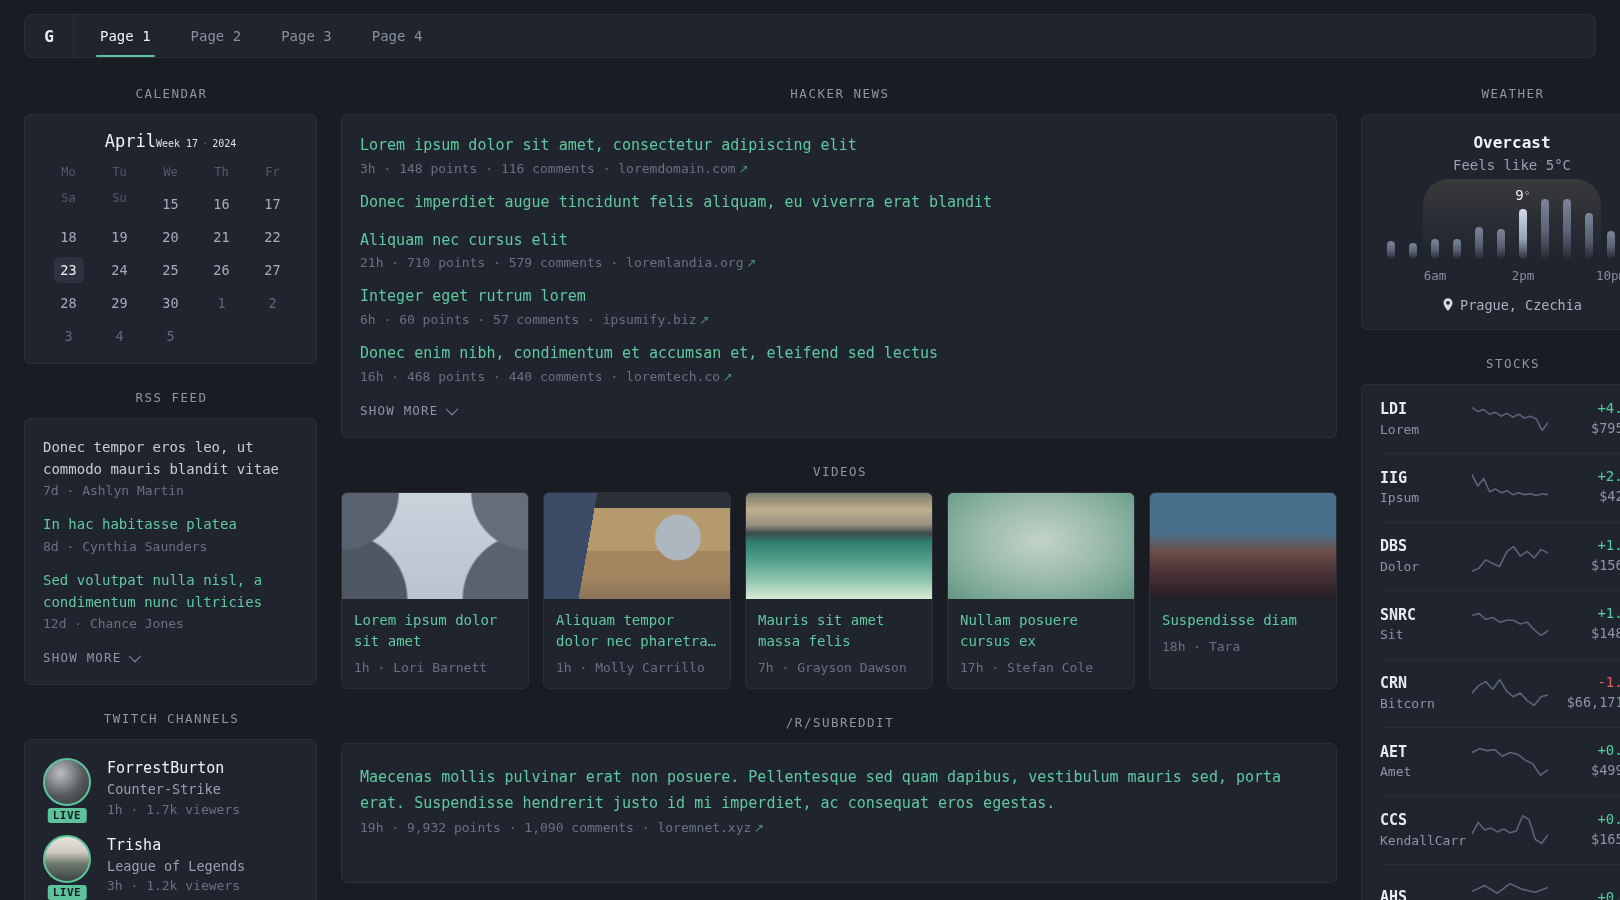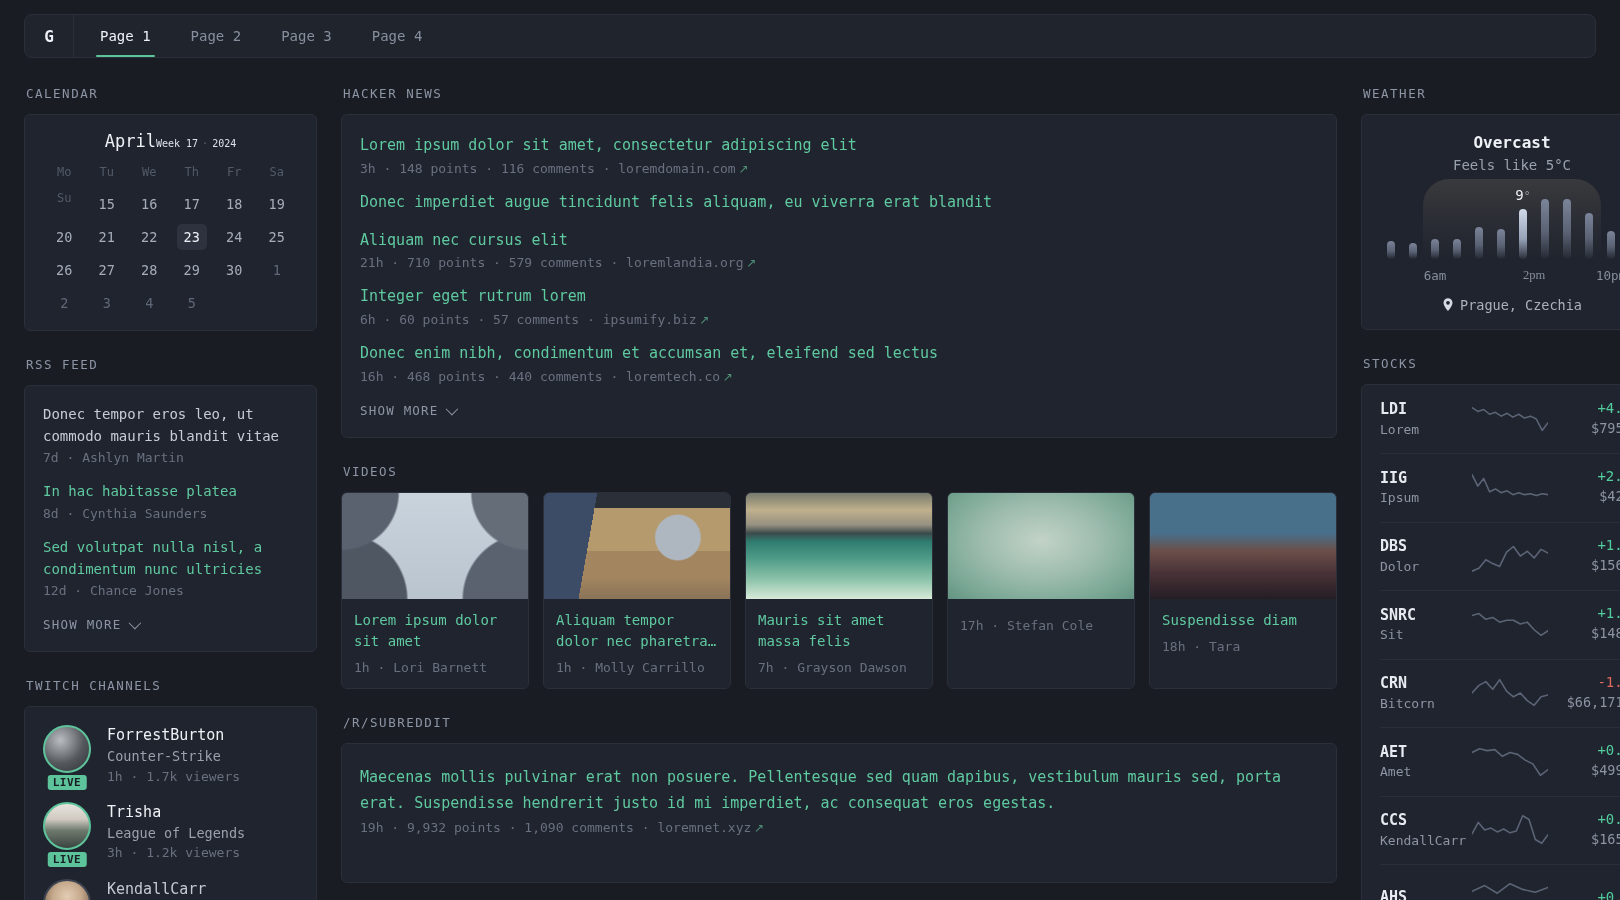--- a/index.html
+++ b/index.html
@@ -41,34 +41,34 @@
   .main {
     display:grid;
     grid-template-columns:293px 1fr 302px;
     gap:0 24px;
     padding:28px 24px 0;
     align-items:start;
   }
   .section { margin-bottom:26px; }
   .section-title {
     font-size:12.5px; letter-spacing:1.5px; color:#8d95a5;
-    margin:0 0 13px 2px; font-weight:normal;
+    margin:0 0 13px 2px; font-weight:normal;text-align:center;
   }
   .card {
     background:#20242e;
     border:1px solid #2a2f39;
     border-radius:6px;
   }
   
   .cal-card { padding:16px 18px 14px; }
   .cal-top { display:flex; justify-content:center; align-items:baseline; margin-bottom:14px; }
   .cal-month { font-size:17px; color:#eef1f6; }
   .cal-week { font-size:10px; color:#dde1e9; }
   .cal-week .dot { color:#5b6272; padding:0 4px; }
-  .cal-grid { display:grid; grid-template-columns:repeat(6,1fr); row-gap:7px; text-align:center; }
+  .cal-grid { display:grid; grid-template-columns:repeat(5,1fr); row-gap:7px; text-align:center; }
   .cal-dow { font-size:12px; color:#525a68; padding-bottom:5px; }
   .cal-day {
     font-size:13.5px; color:#a6adba; height:26px; line-height:26px;
     border-radius:5px; width:30px; margin:0 auto;
   }
   .cal-day.muted { color:#606878; }
   .cal-day.selected { background:#2d323e; color:#eef1f6; }
   
   .feed-card { padding:18px; }
   .feed-item { margin-bottom:16px; display:block; }
@@ -308,20 +308,21 @@
           <div class="video-card">
             <div class="video-thumb th-sea"></div>
             <div class="video-body">
               <div class="video-title">Mauris sit amet massa felis</div>
               <div class="video-meta">7h · Grayson Dawson</div>
             </div>
           </div>
           <div class="video-card">
             <div class="video-thumb th-canoe"></div>
             <div class="video-body">
+              <div class="video-title">Nullam posuere cursus ex</div>
               <div class="video-meta">17h · Stefan Cole</div>
             </div>
           </div>
           <div class="video-card">
             <div class="video-thumb th-field"></div>
             <div class="video-body">
               <div class="video-title">Suspendisse diam</div>
               <div class="video-meta">18h · Tara</div>
             </div>
           </div>
@@ -377,21 +378,21 @@
             </div>
             <div class="w-slot">
               <div class="w-bar" style="height: 46px;"></div>
             </div>
             <div class="w-slot">
               <div class="w-bar" style="height: 28px;"></div>
             </div>
           </div>
         <div class="w-times" id="w-times">
             <div class="w-time" style="left: 55px;">6am</div>
-            <div class="w-time" style="left: 154px; font-family: Liberation Serif, serif;">2pm</div>
+            <div class="w-time" style="left: 143px;">2pm</div>
             <div class="w-time" style="left: 231px;">10pm</div>
           </div>
         <div class="w-loc">
           <svg width="12" height="14" viewBox="0 0 16 18">
               <path fill="#d6dae2" d="M8 0C4.7 0 2 2.7 2 6c0 4.5 6 11 6 11s6-6.5 6-11c0-3.3-2.7-6-6-6zm0 8.5A2.5 2.5 0 1 1 8 3.5a2.5 2.5 0 0 1 0 5z"></path>
             </svg>
           <span>Prague, Czechia</span>
         </div>
       </div>
     </div>

